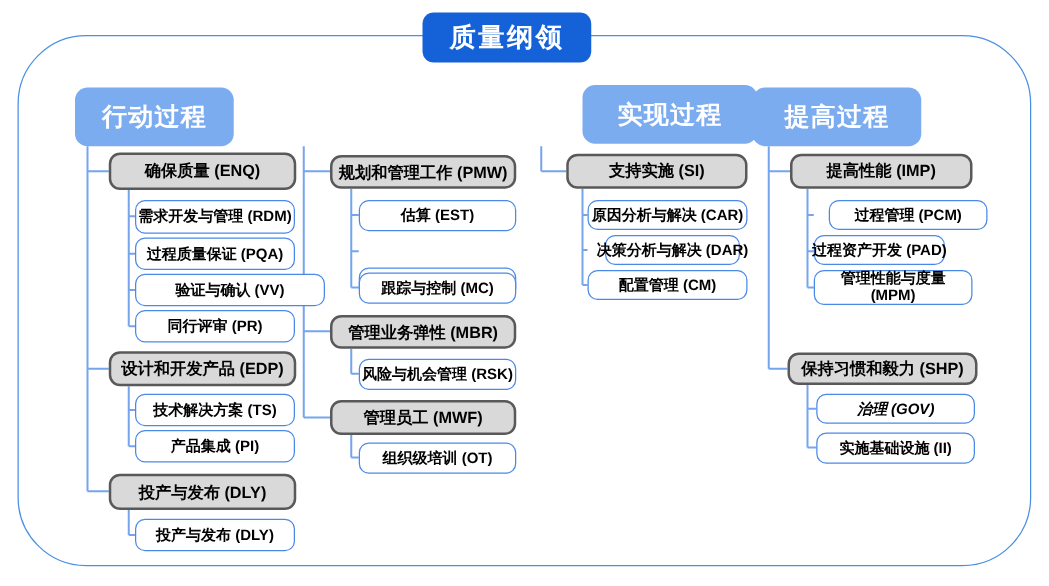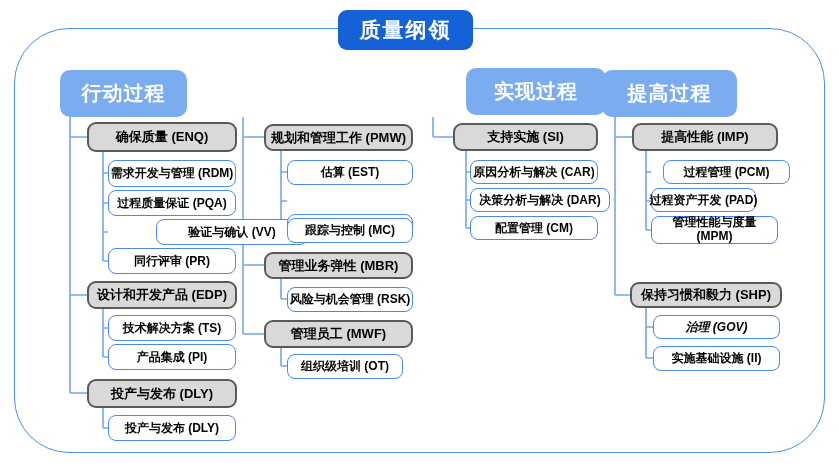--- a/index.html
+++ b/index.html
@@ -50,41 +50,41 @@
     <path d="M646 151 V230 M646 172 H651 M646 201 H651 M646 230 H651"></path>
     <path d="M646 308 V358 M646 327 H653 M646 358 H653"></path>
   </svg>
 
   <div class="node title-node" style="left:338px;top:10px;width:135px;height:40px;">质量纲领</div>
 
   <div class="node hdr" style="left:60px;top:70px;width:127px;height:47px;">行动过程</div>
   <div class="node grp" style="left:87px;top:122px;width:150px;height:30px;">确保质量 (ENQ)</div>
   <div class="node itm" style="left:108px;top:160px;width:128px;height:27px;">需求开发与管理 (RDM)</div>
   <div class="node itm" style="left:108px;top:190px;width:128px;height:26px;">过程质量保证 (PQA)</div>
-  <div class="node itm" style="left:108px;top:219px;width:152px;height:26px;margin-left:48px;">验证与确认 (VV)</div>
+  <div class="node itm" style="left:108px;top:219px;width:152px;height:26px;">验证与确认 (VV)</div>
   <div class="node itm" style="left:108px;top:248px;width:128px;height:26px;">同行评审 (PR)</div>
   <div class="node grp" style="left:87px;top:281px;width:150px;height:28px;">设计和开发产品 (EDP)</div>
   <div class="node itm" style="left:108px;top:315px;width:128px;height:26px;">技术解决方案 (TS)</div>
   <div class="node itm" style="left:108px;top:344px;width:128px;height:26px;">产品集成 (PI)</div>
   <div class="node grp" style="left:87px;top:379px;width:150px;height:29px;">投产与发布 (DLY)</div>
   <div class="node itm" style="left:108px;top:415px;width:128px;height:26px;">投产与发布 (DLY)</div>
 
   <div class="node grp" style="left:264px;top:124px;width:149px;height:27px;">规划和管理工作 (PMW)</div>
   <div class="node itm" style="left:287px;top:160px;width:126px;height:25px;">估算 (EST)</div>
   <div class="node itm" style="left:287px;top:189px;width:126px;height:25px;margin-top:25px;">策划 (PLAN)</div>
   <div class="node itm" style="left:287px;top:218px;width:126px;height:25px;">跟踪与控制 (MC)</div>
   <div class="node grp" style="left:264px;top:252px;width:149px;height:27px;">管理业务弹性 (MBR)</div>
   <div class="node itm" style="left:287px;top:287px;width:126px;height:25px;">风险与机会管理 (RSK)</div>
   <div class="node grp" style="left:264px;top:320px;width:149px;height:28px;">管理员工 (MWF)</div>
-  <div class="node itm" style="left:287px;top:354px;width:116px;height:25px;">组织级培训 (OT)</div>
+  <div class="node itm" style="left:287px;top:354px;width:126px;height:25px;">组织级培训 (OT)</div>
 
   <div class="node hdr" style="left:422px;top:68px;width:140px;height:47px;margin-left:44px;">实现过程</div>
   <div class="node grp" style="left:453px;top:123px;width:145px;height:28px;">支持实施 (SI)</div>
   <div class="node itm" style="left:470px;top:160px;width:128px;height:24px;">原因分析与解决 (CAR)</div>
-  <div class="node itm" style="left:470px;top:188px;width:140px;height:24px;">决策分析与解决 (DAR)</div>
+  <div class="node itm" style="left:484px;top:188px;width:108px;height:24px;">决策分析与解决 (DAR)</div>
   <div class="node itm" style="left:470px;top:216px;width:128px;height:24px;">配置管理 (CM)</div>
 
   <div class="node hdr" style="left:602px;top:70px;width:135px;height:47px;">提高过程</div>
   <div class="node grp" style="left:632px;top:123px;width:146px;height:28px;">提高性能 (IMP)</div>
   <div class="node itm" style="left:651px;top:160px;width:127px;height:24px;margin-left:12px;">过程管理 (PCM)</div>
   <div class="node itm" style="left:651px;top:188px;width:105px;height:24px;">过程资产开发 (PAD)</div>
   <div class="node itm wrap" style="left:651px;top:216px;width:127px;height:28px;">管理性能与度量 (MPM)</div>
   <div class="node grp" style="left:630px;top:282px;width:152px;height:26px;">保持习惯和毅力 (SHP)</div>
   <div class="node itm" style="left:653px;top:315px;width:127px;height:24px;font-style:italic;">治理 (GOV)</div>
   <div class="node itm" style="left:653px;top:346px;width:127px;height:25px;">实施基础设施 (II)</div>

